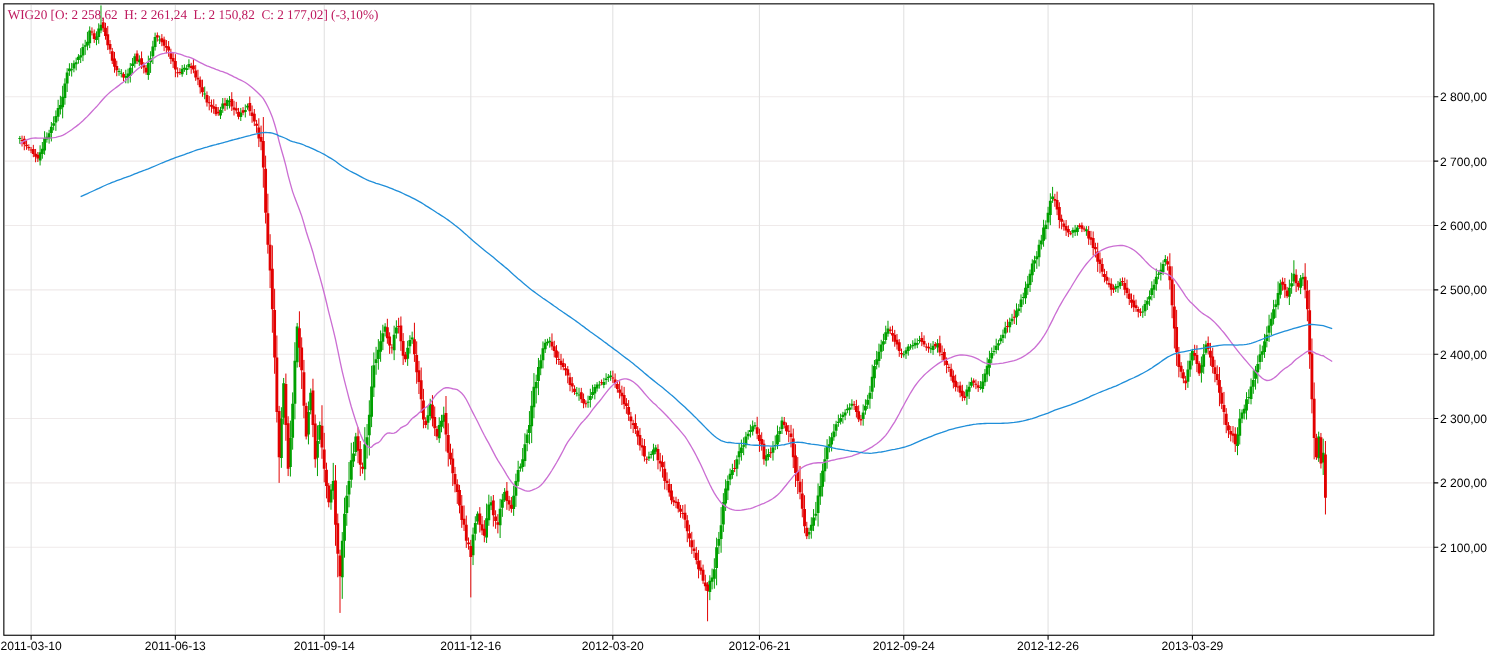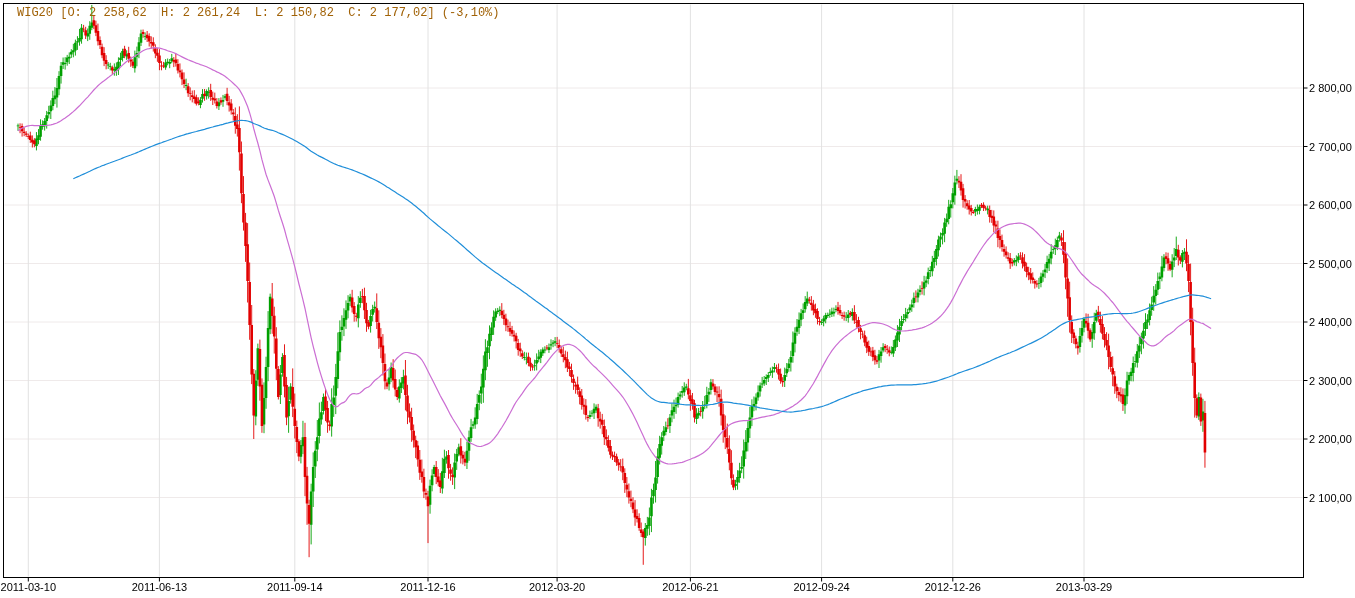--- a/index.html
+++ b/index.html
@@ -1,22 +1,22 @@
 <!DOCTYPE html>
 <html><head>
 <meta charset="utf-8">
 <style>
   html,body{margin:0;padding:0;background:#ffffff;}
   body{width:1355px;height:598px;overflow:hidden;font-family:"Liberation Sans",sans-serif;}
   .screen{position:relative;width:1355px;height:598px;background:#fff;}
   #chart-svg{position:absolute;left:0;top:0;}
   .legend{
-    position:absolute;left:17px;top:6px;
-    font-size:12px;color:#a16207;white-space:pre;
-    font-family:Liberation Mono, monospace;
+    position:absolute;left:7px;top:6px;
+    font-size:12px;color:#be185d;white-space:pre;
+    font-family:Liberation Serif, serif;
   }
   text{font-family:"Liberation Sans",sans-serif;font-size:11px;fill:#000;}
 </style>
 </head>
 <body>
 
 <div class="screen">
   <svg id="chart-svg" width="1355" height="598">
       <path d="M4.5 88.0H1302.5M4.5 146.5H1302.5M4.5 205.0H1302.5M4.5 263.5H1302.5M4.5 322.0H1302.5M4.5 380.5H1302.5M4.5 439.0H1302.5M4.5 497.5H1302.5" stroke="#efeaea" stroke-width="1" fill="none"></path>
       <path d="M28.3 4.5V576.5M159.4 4.5V576.5M294.8 4.5V576.5M428.0 4.5V576.5M557.1 4.5V576.5M690.4 4.5V576.5M821.6 4.5V576.5M952.8 4.5V576.5M1084.0 4.5V576.5" stroke="#e2e2e2" stroke-width="1" fill="none"></path>

